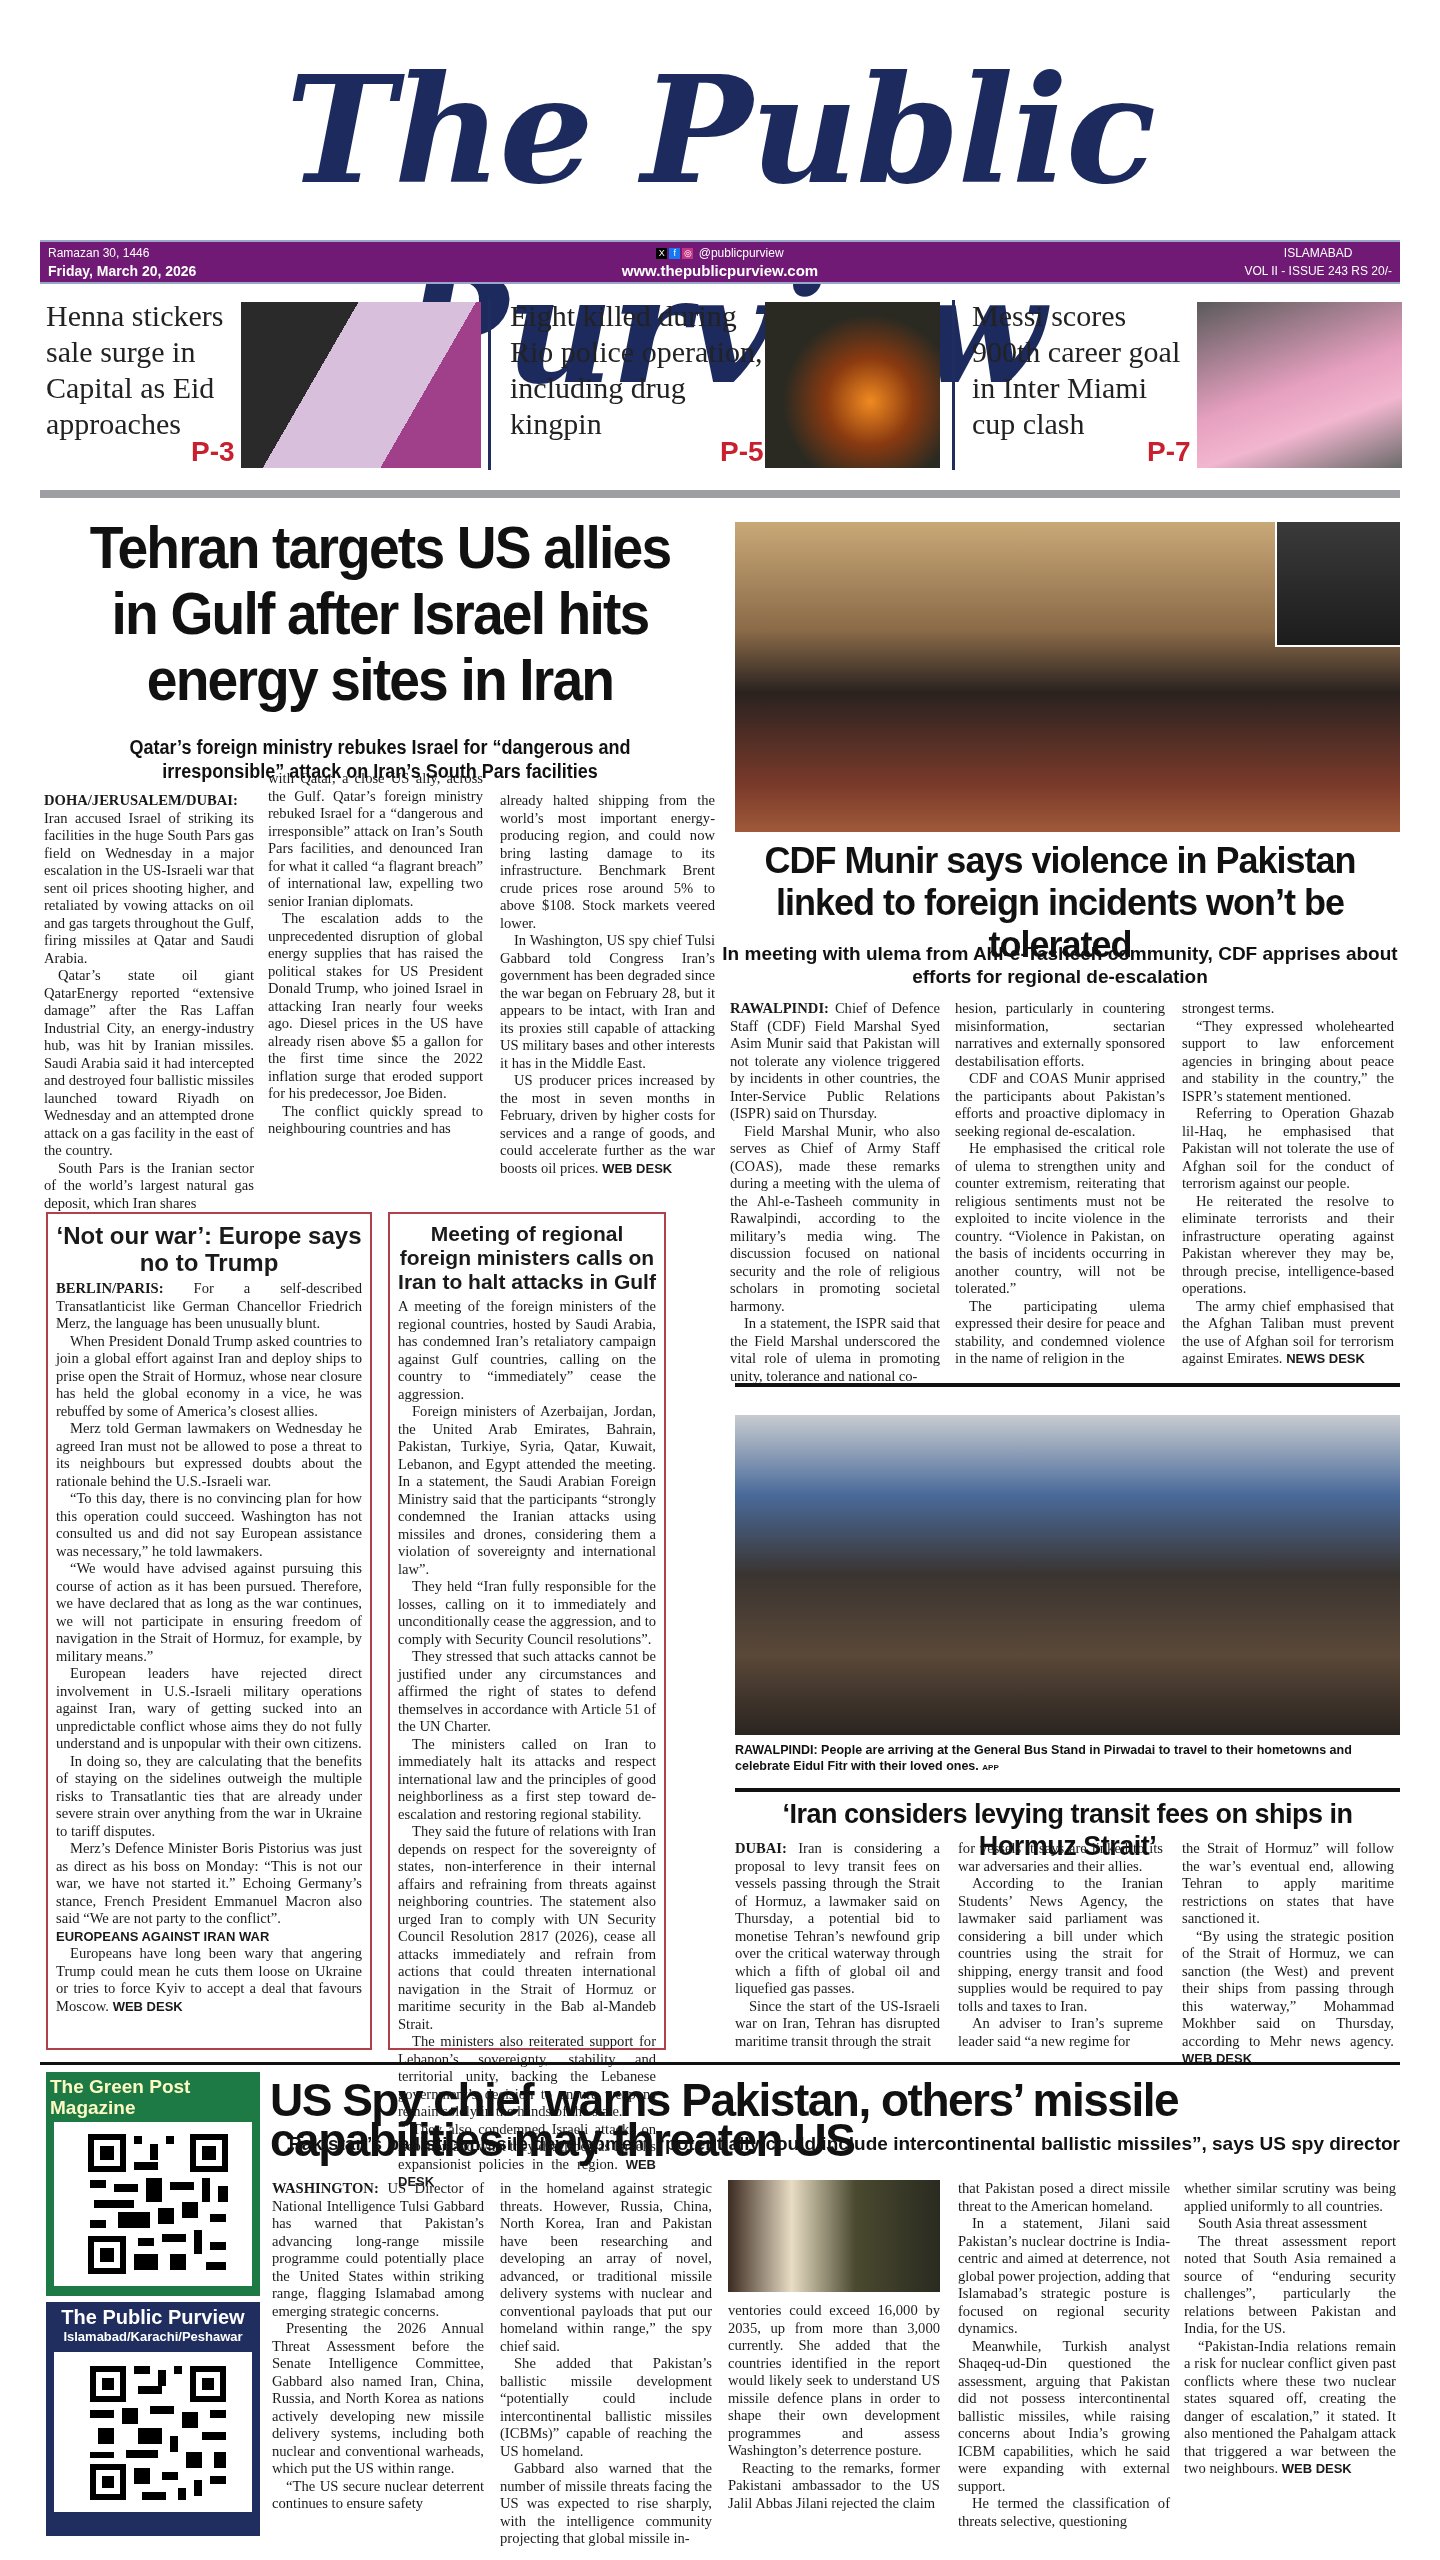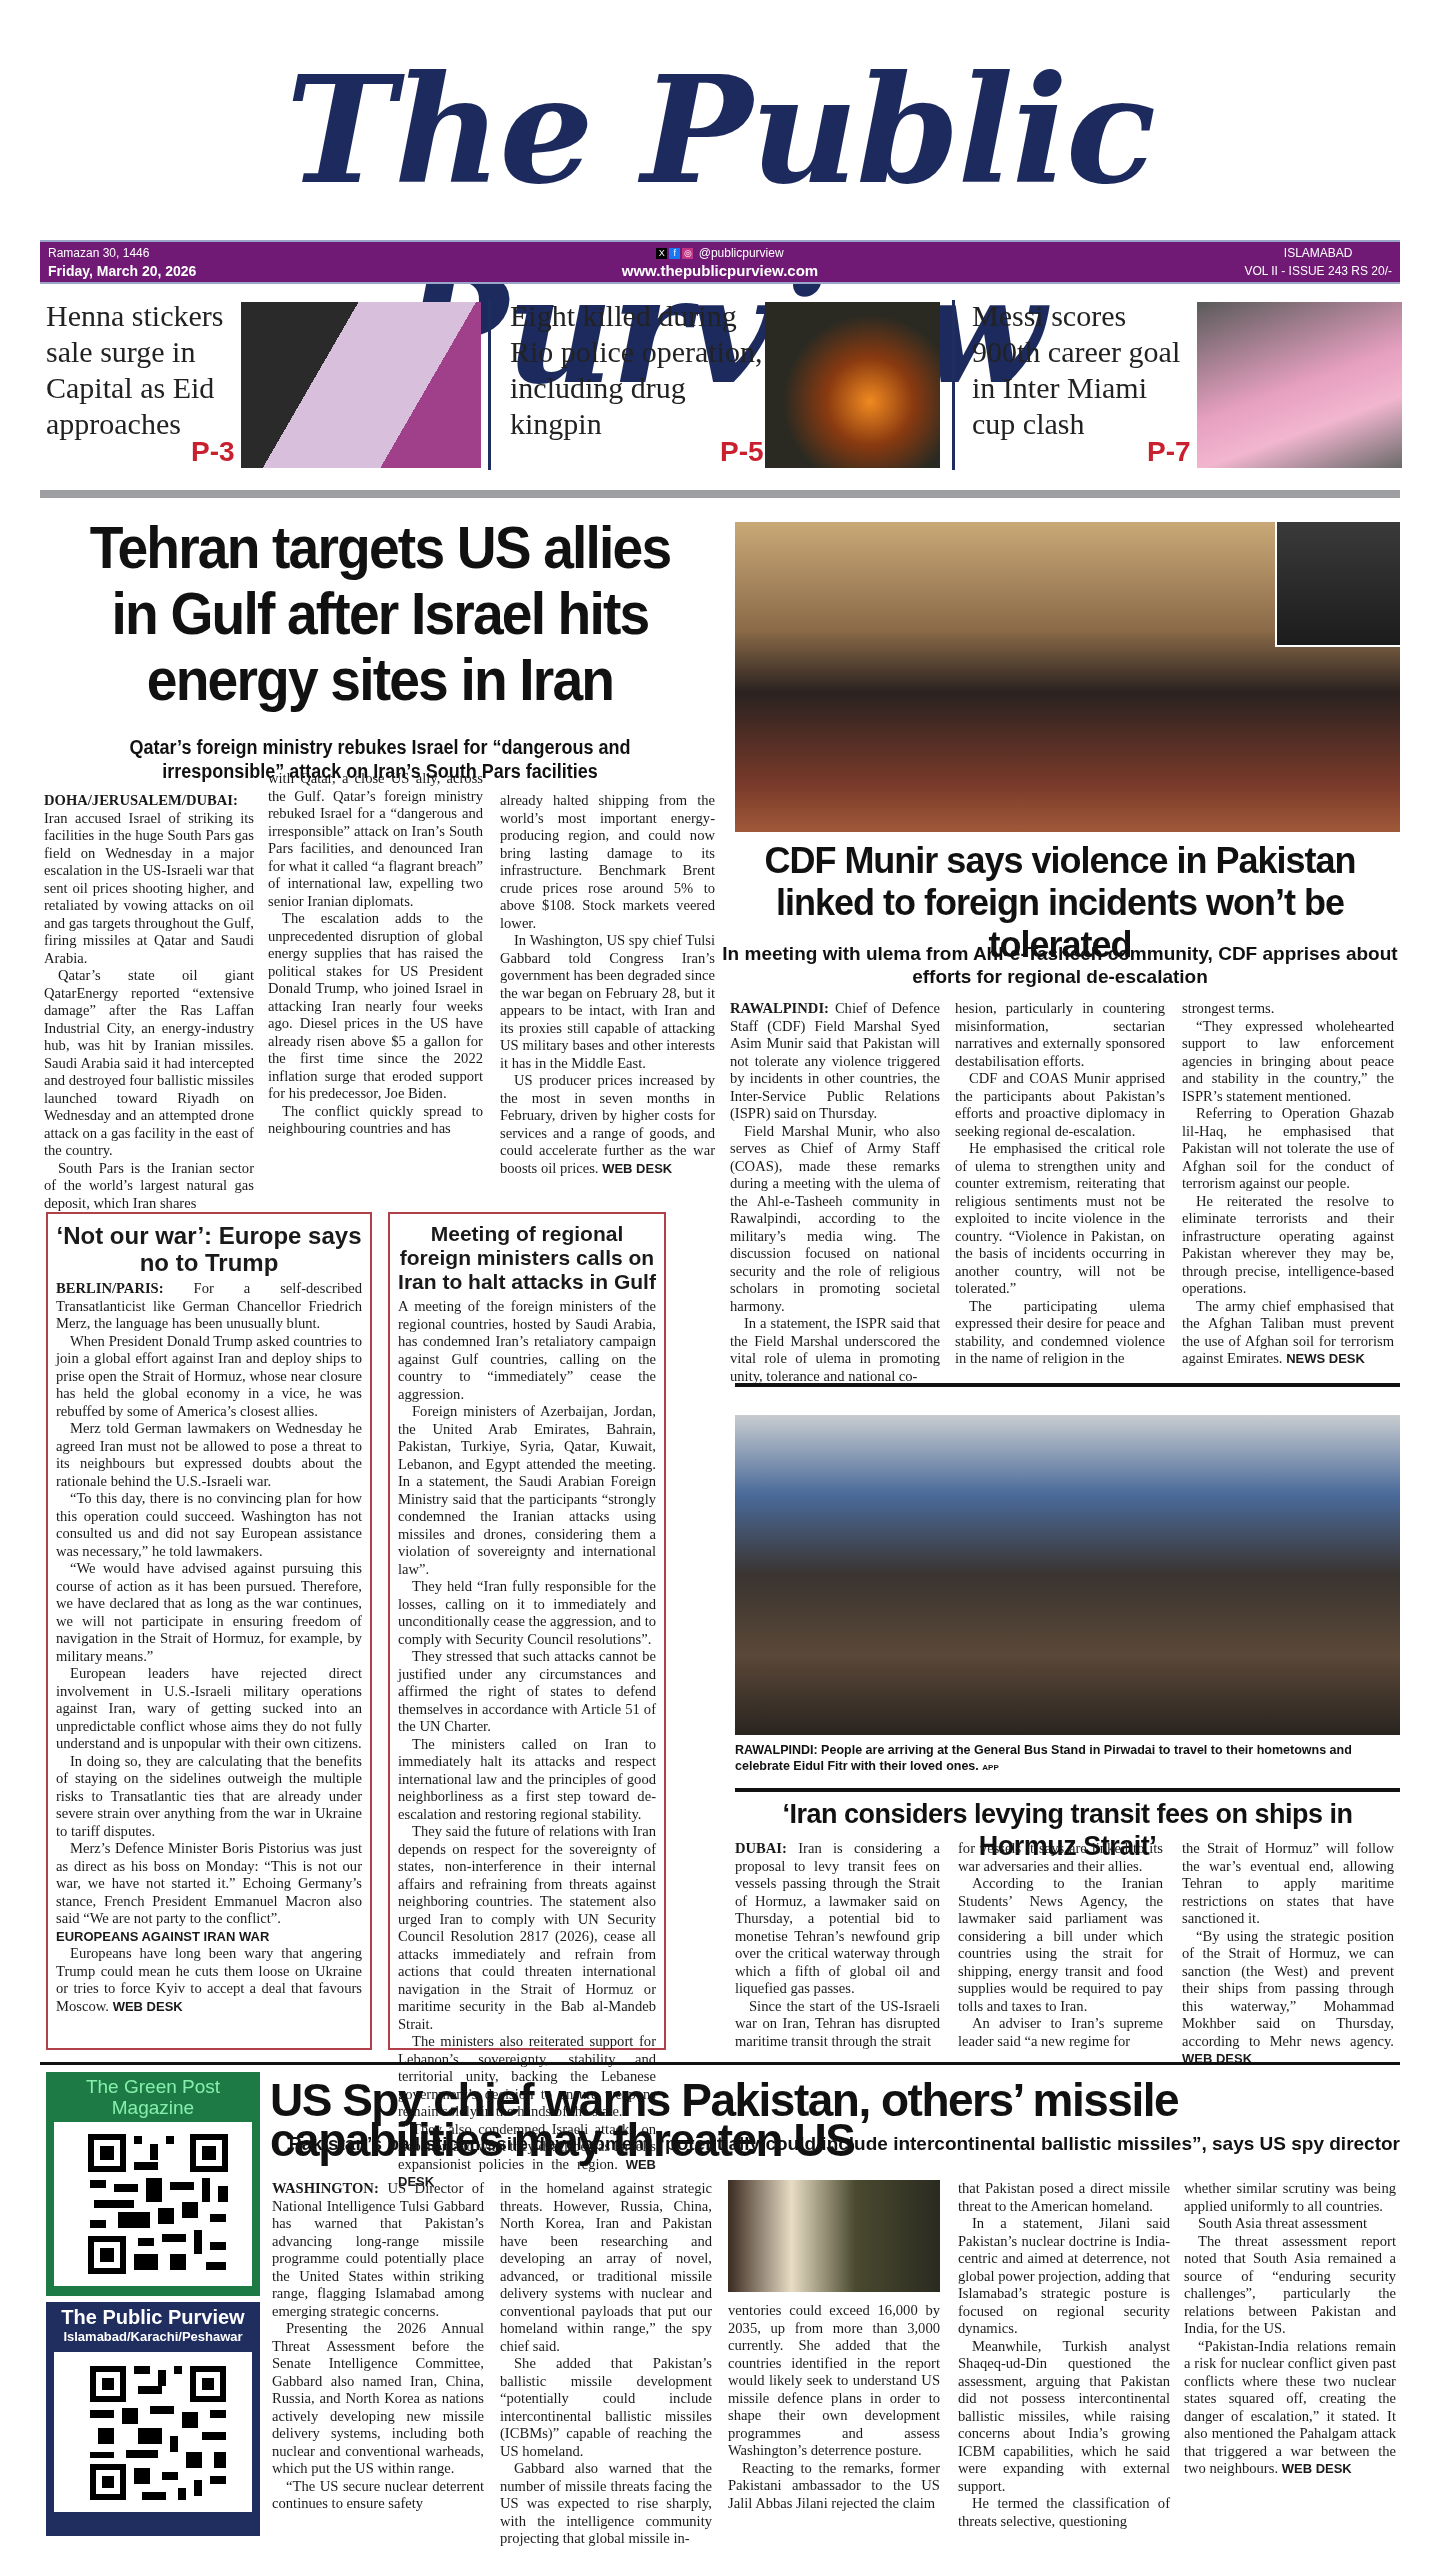--- a/index.html
+++ b/index.html
@@ -167,21 +167,21 @@
   <p>An adviser to Iran’s supreme leader said “a new regime for</p>
 </div>
 <div class="abs col" style="left:1182px;top:1840px;width:212px">
   <p class="first">the Strait of Hormuz” will follow the war’s eventual end, allowing Tehran to apply maritime restrictions on states that have sanctioned it.</p>
   <p><span>“By using the strategic position of the Strait of Hormuz, we can sanction (the West) and prevent their ships from passing through this waterway,” Mohammad Mokhber said on Thursday, according to Mehr news agency.</span> <span class="desk">WEB DESK</span></p>
 </div>
 
 <div class="abs" style="left:40px;top:2062px;width:1360px;height:3px;background:#111"></div>
 
 <div class="abs" style="left:46px;top:2072px;width:214px;height:224px;background:#1e7a45;padding:4px">
-  <div class="sans" style="color:#86efac;text-align:center;font-weight:normal;font-size:19px;line-height:21px;height:46px">The Green Post Magazine</div>
+  <div class="sans" style="color:#fef9c3;font-weight:bold;font-size:19px;line-height:21px;height:46px">The Green Post Magazine</div>
   <div class="qr" style="height:164px;margin:0 4px">
     <svg width="198" height="164" viewBox="0 0 198 164">
       <rect x="34" y="12" width="140" height="140" fill="#fff"></rect>
       <rect x="34" y="12" width="38" height="38" fill="#000"></rect>
         <rect x="40" y="18" width="26" height="26" fill="#fff"></rect>
         <rect x="46" y="24" width="14" height="14" fill="#000"></rect>
       <rect x="136" y="12" width="38" height="38" fill="#000"></rect>
         <rect x="142" y="18" width="26" height="26" fill="#fff"></rect>
         <rect x="148" y="24" width="14" height="14" fill="#000"></rect>
       <rect x="34" y="114" width="38" height="38" fill="#000"></rect>

